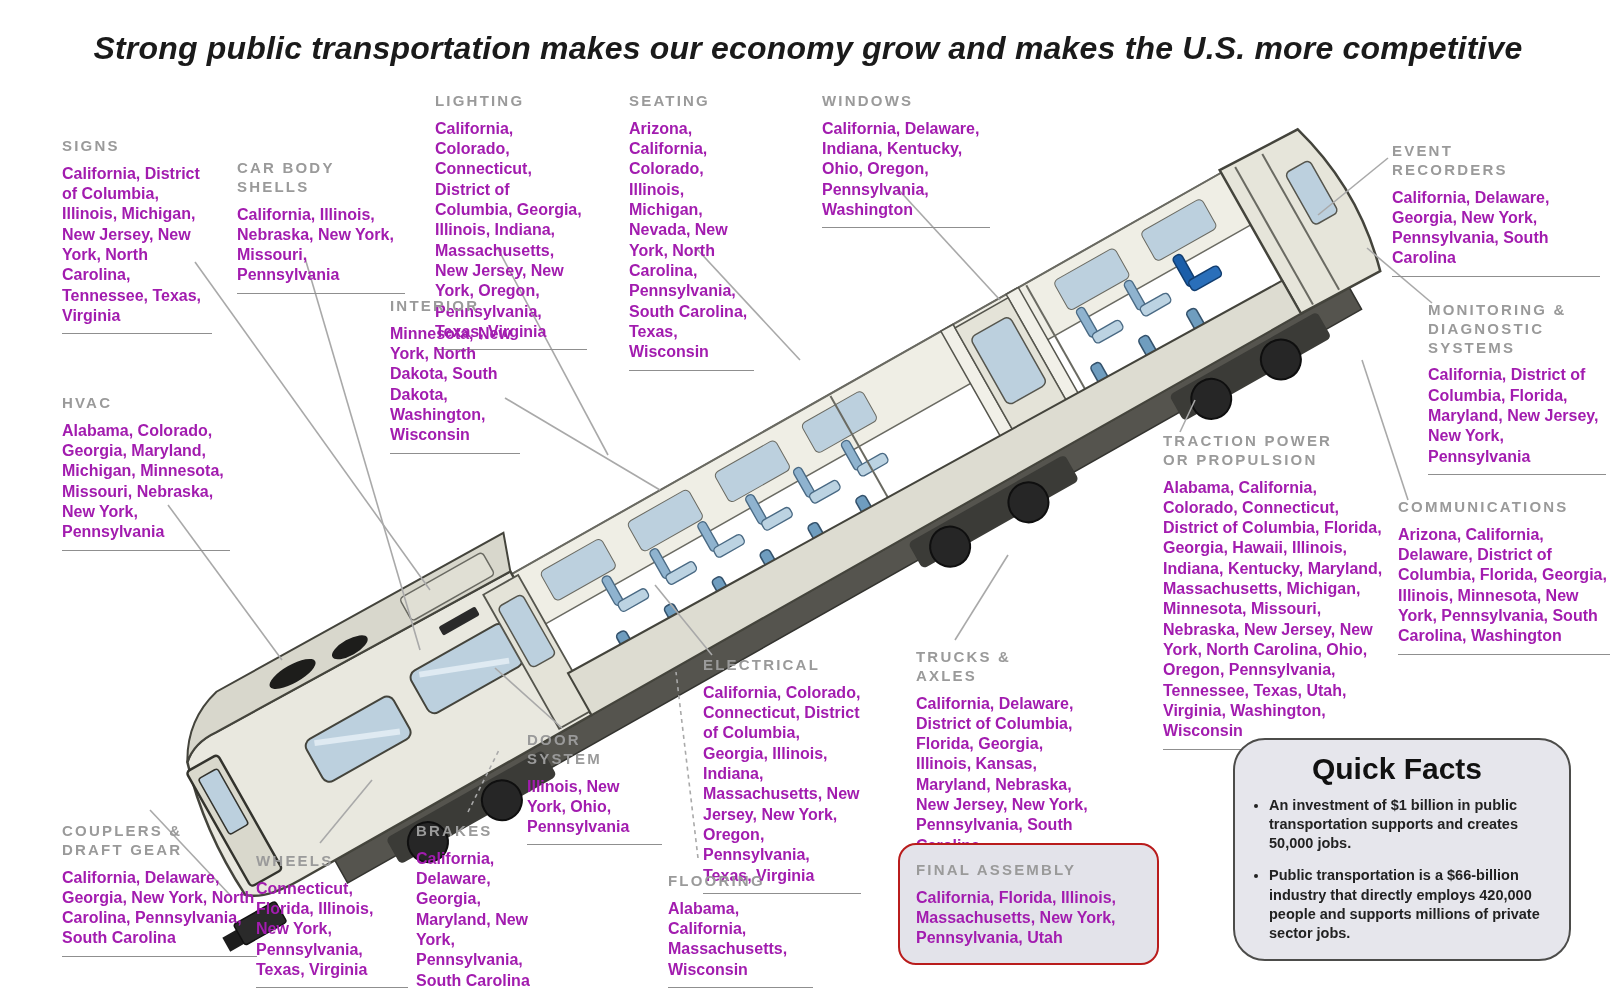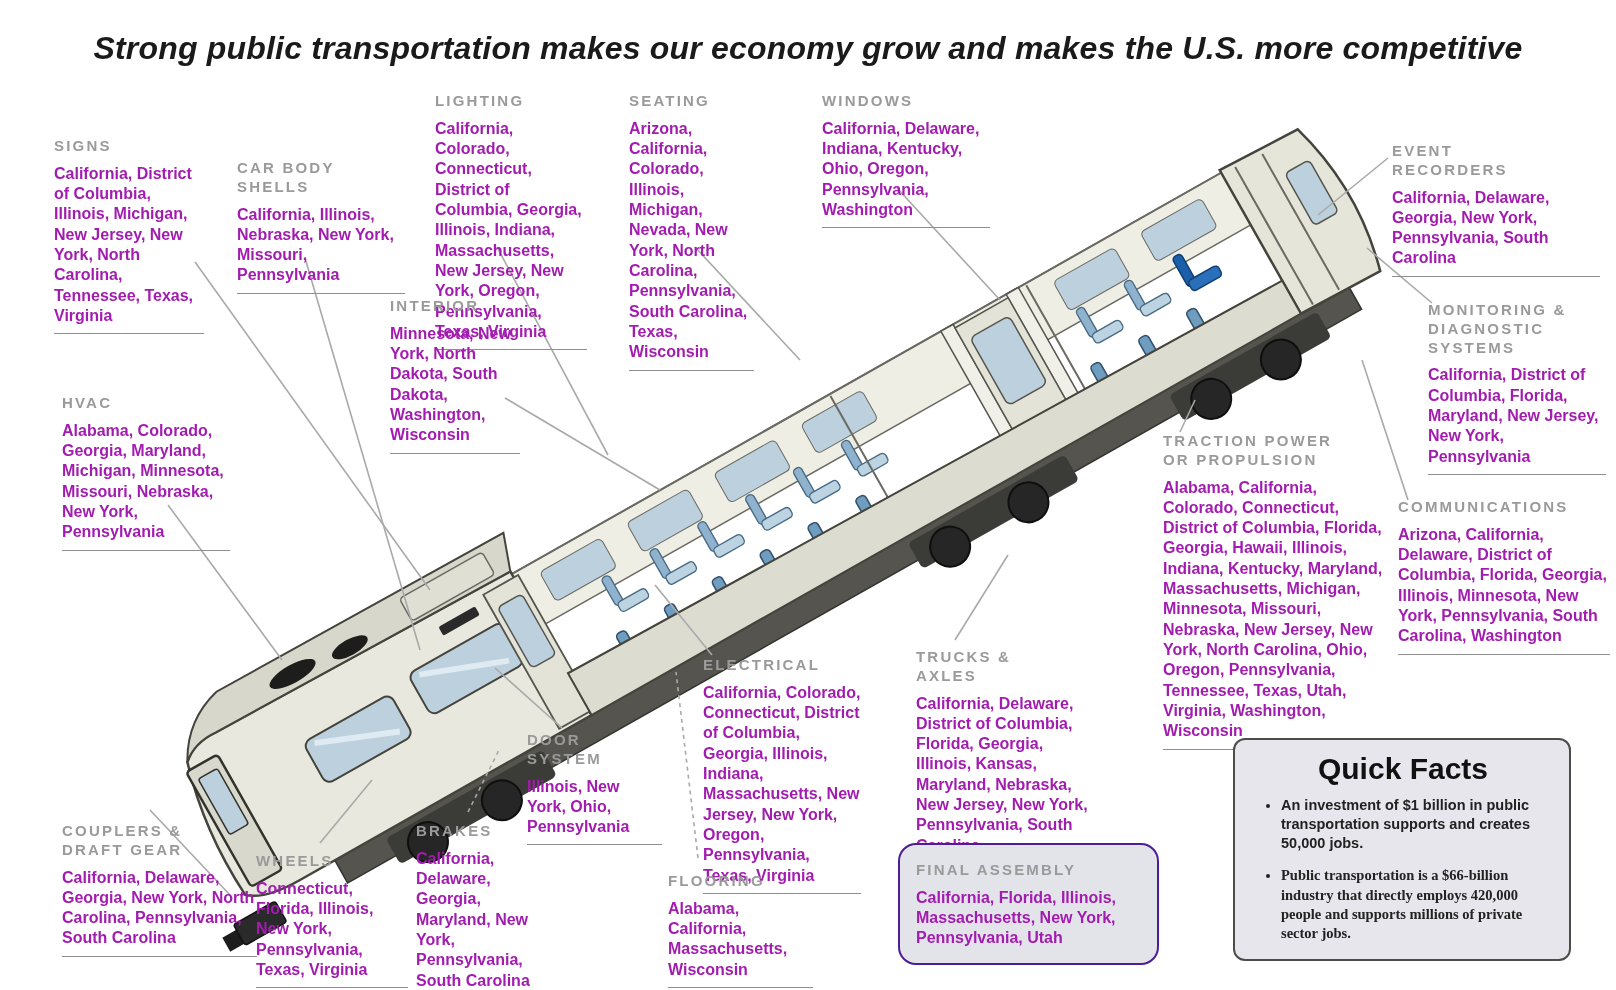--- a/index.html
+++ b/index.html
@@ -19,31 +19,31 @@
     letter-spacing:2.2px;line-height:1.25;text-transform:uppercase;
   }
   .comp p{
     margin:0;font-size:16px;font-weight:bold;color:#a21caf;line-height:1.27;
     padding-bottom:7px;border-bottom:1.5px solid #8f8f8f;
   }
   .comp.nobar p{border-bottom:none;padding-bottom:0;}
   .hw110 h3{max-width:110px;} .hw120 h3{max-width:120px;} .hw140 h3{max-width:140px;}
   .hw160 h3{max-width:160px;} .hw170 h3{max-width:170px;}
   .boxed{
-    background:#e3e3ea;border:2px solid #4c1d95;border-radius:18px;
+    background:#e3e3ea;border:2px solid #b91c1c;border-radius:18px;
     padding:12px 16px 14px 16px;
   }
   .qf{
     position:absolute;z-index:3;background:#e6e6ec;border:2.5px solid #4c4c4a;
-    border-radius:12px;padding:10px 22px 16px 24px;box-sizing:border-box;
+    border-radius:32px;padding:10px 22px 16px 12px;box-sizing:border-box;
   }
   .qf h2{margin:2px 0 10px 0;text-align:center;font-size:30px;font-weight:bold;color:#111;}
   .qf ul{margin:0;padding-left:22px;}
   .qf li{font-size:14.5px;font-weight:bold;color:#222;line-height:1.32;margin-bottom:13px;margin-top:8px;}
-  .qf li:last-child{margin-bottom:0;font-family:Liberation Serif, serif;}
+  .qf li:last-child{margin-bottom:0;}
 </style>
 </head>
 <body>
 
 <div class="canvas">
 
   <div class="title">Strong public transportation makes our economy grow and makes the U.S. more competitive</div>
 
   <svg class="layer" width="1616" height="990" viewBox="0 0 1616 990">
     <defs>
@@ -173,21 +173,21 @@
       <line x1="712" y1="655" x2="655" y2="585"></line>
       <line x1="955" y1="640" x2="1008" y2="555"></line>
       <line x1="562" y1="728" x2="495" y2="668"></line>
       <line x1="150" y1="810" x2="230" y2="895"></line>
       <line x1="320" y1="843" x2="372" y2="780"></line>
       <line x1="468" y1="812" x2="500" y2="748" stroke-dasharray="4 4"></line>
       <line x1="698" y1="858" x2="676" y2="672" stroke-dasharray="4 4"></line>
     </g>
   </svg>
 
-  <div class="comp" style="left:54px;top:133px;width:150px">
+  <div class="comp" style="left:62px;top:133px;width:150px">
     <h3>SIGNS</h3>
     <p>California, District of Columbia, Illinois, Michigan, New Jersey, New York, North Carolina, Tennessee, Texas, Virginia</p>
   </div>
 
   <div class="comp hw140" style="left:237px;top:155px;width:168px">
     <h3>CAR BODY SHELLS</h3>
     <p>California, Illinois, Nebraska, New York, Missouri, Pennsylvania</p>
   </div>
 
   <div class="comp" style="left:435px;top:88px;width:152px">

